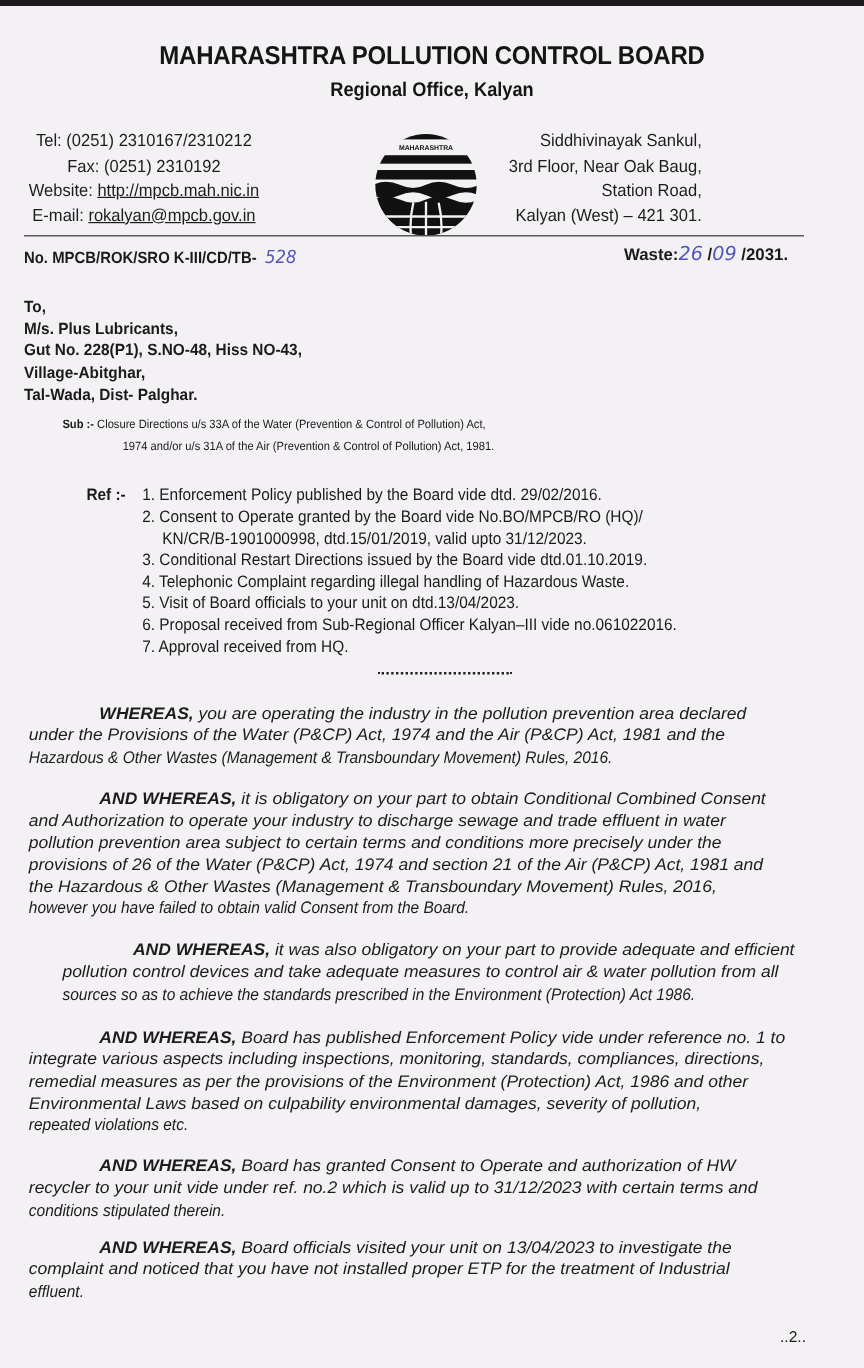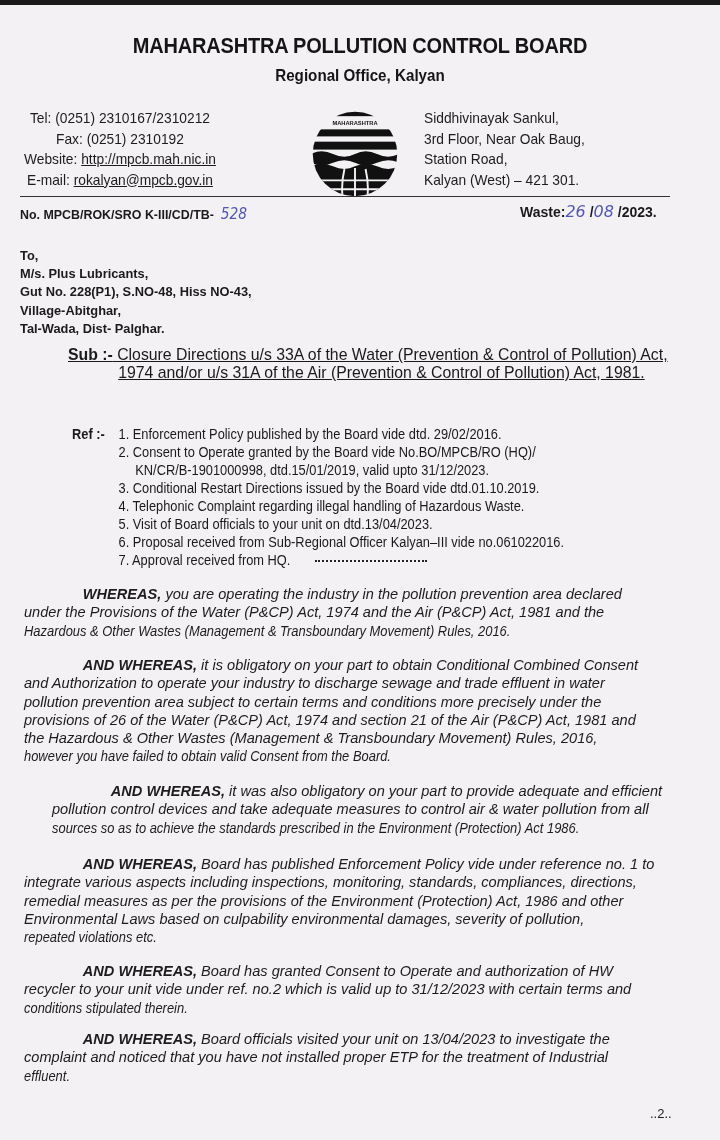--- a/index.html
+++ b/index.html
@@ -20,37 +20,37 @@
     color: #151515;
   }
   .subtitle {
     position: absolute; left: 0; width: 720px; top: 66px; text-align: center;
     font-weight: bold; font-size: 16.5px; transform: scaleX(0.92); color: #151515;
   }
   .contact { position: absolute; left: 24px; top: 108px; font-size: 14.5px; line-height: 20.5px; color: #1c1c1c; text-align: center; }
   .contact .row { white-space: nowrap; transform: scaleX(0.95); transform-origin: left; }
   .contact a { color: #1c1c1c; text-decoration: underline; }
   .logo { position: absolute; left: 311px; top: 110px; width: 88px; height: 88px; }
-  .address { position: absolute; left: 424px; top: 108px; font-size: 14.5px; line-height: 20.5px; color: #1c1c1c; }
+  .address { position: absolute; left: 424px; top: 108px; font-size: 14.5px; line-height: 20.5px; color: #1c1c1c; text-align: right; }
   .address .row { white-space: nowrap; transform: scaleX(0.95); transform-origin: left; }
   .hrule { position: absolute; left: 20px; top: 196px; width: 650px; height: 1px; background: #333; }
 
   .refno { position: absolute; left: 20px; top: 205px; font-weight: bold; font-size: 13.5px; transform: scaleX(0.92); transform-origin: left; white-space: nowrap; }
   .hand { font-family: "DejaVu Sans", sans-serif; font-weight: normal; color: #5156b8; font-size: 15px; font-style: italic; }
   .date { position: absolute; left: 520px; top: 202px; font-weight: bold; font-size: 14px; white-space: nowrap; }
   .date .hand { font-size: 16px; margin-top: 20px; }
 
   .to { position: absolute; left: 20px; top: 247px; font-weight: bold; font-size: 13.5px; line-height: 18.2px; transform: scaleX(0.95); transform-origin: left; }
 
-  .subject { position: absolute; left: 68px; top: 346px; font-size: 17px; line-height: 18px; width: 640px; text-decoration: underline; }
+  .subject { position: absolute; left: 52px; top: 346px; font-size: 10px; line-height: 18px; width: 640px; }
   .subject .lbl { font-weight: bold; }
   .subject .l2 { padding-left: 54px; }
   .subject .row { white-space: nowrap; transform: scaleX(0.93); transform-origin: left; }
 
-  .refs { position: absolute; left: 72px; top: 426px; font-size: 13.8px; line-height: 18px; width: 640px; }
+  .refs { position: absolute; left: 72px; top: 404px; font-size: 13.8px; line-height: 18px; width: 640px; }
   .refs .row { white-space: nowrap; transform: scaleX(0.93); transform-origin: left; }
   .refs .lbl { font-weight: bold; display: inline-block; width: 50px; }
   .refs .indent { padding-left: 50px; }
   .refs .indent2 { padding-left: 68px; }
   .dots { position: absolute; left: 315px; top: 560px; width: 112px; border-bottom: 2px dotted #222; }
 
   .para { position: absolute; left: 24px; width: 672px; font-size: 13.9px; line-height: 18.3px; text-align: justify; color: #1c1c1c; font-style: italic; }
   .para .row { white-space: nowrap; transform-origin: left; }
   .para b { font-weight: bold; }
   .p1 { top: 585px; }
@@ -104,21 +104,21 @@
 <div class="address">
   <div class="row">Siddhivinayak Sankul,</div>
   <div class="row">3rd Floor, Near Oak Baug,</div>
   <div class="row">Station Road,</div>
   <div class="row">Kalyan (West) – 421 301.</div>
 </div>
 
 <div class="hrule"></div>
 
 <div class="refno"><span>No. MPCB/ROK/SRO K-III/CD/TB-</span>&nbsp;&nbsp;<span class="hand">528</span></div>
-<div class="date"><span>Waste:</span><span class="hand">26</span><span> /</span><span class="hand">08</span><span> /2023.</span></div>
+<div class="date"><span>Waste:</span><span class="hand">26</span><span> /</span><span class="hand">09</span><span> /2031.</span></div>
 
 <div class="to">
   <div>To,</div>
   <div>M/s. Plus Lubricants,</div>
   <div>Gut No. 228(P1), S.NO-48, Hiss NO-43,</div>
   <div>Village-Abitghar,</div>
   <div>Tal-Wada, Dist- Palghar.</div>
 </div>
 
 <div class="subject">

